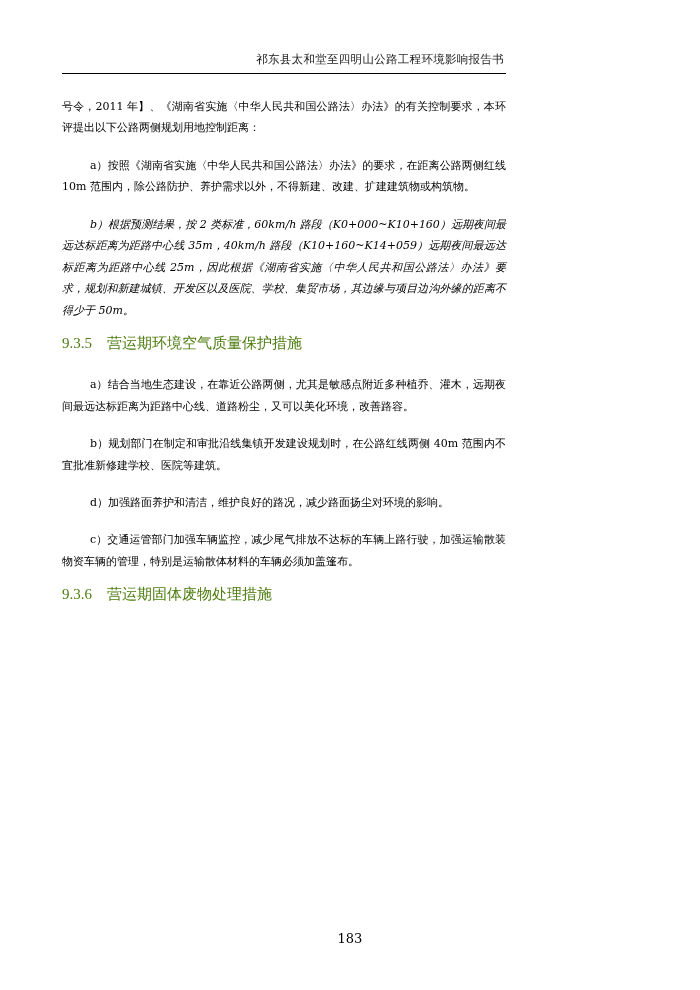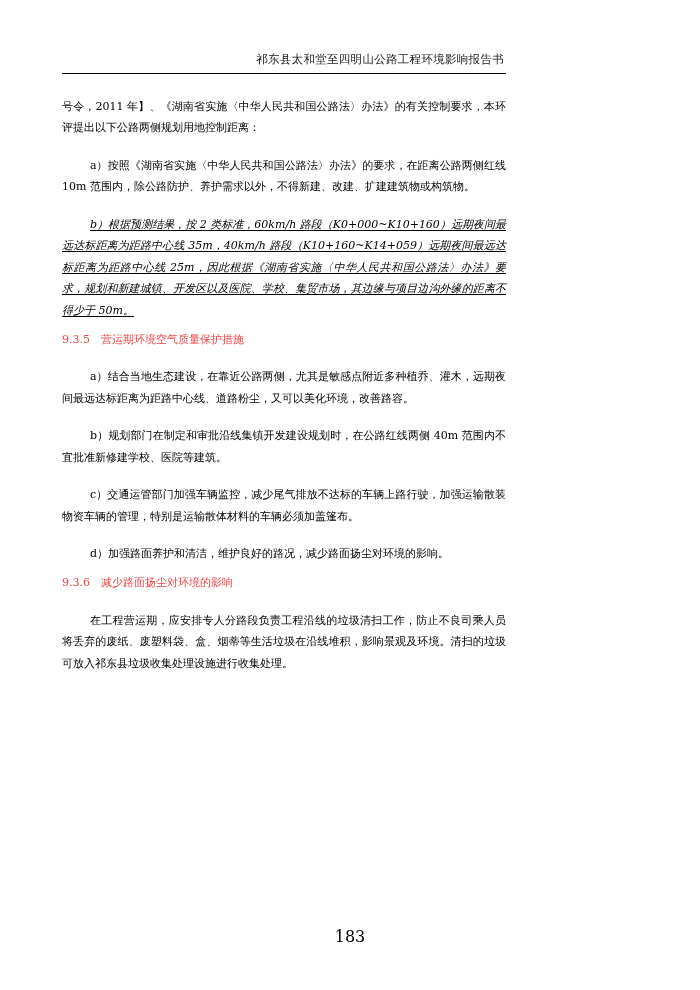--- a/index.html
+++ b/index.html
@@ -41,57 +41,56 @@
     text-align: justify;
     text-justify: inter-ideograph;
     margin: 16px 0 2px 0;
     color: #000;
   }
   p.indent {
     text-indent: 28px;
   }
   p.italic-block {
     font-style: italic;
-    text-decoration: underline;
     text-underline-offset: 2px;
   }
   p.heading {
-    font-size: 11px;
+    font-size: 15px;
     line-height: 1.95;
     margin: 8px 0 2px 0;
-    color: #ef4444;
+    color: #4d7c0f;
+    font-family: Liberation Serif, serif;
   }
   .pagenum {
     position: absolute;
     bottom: 44px;
     left: 0;
     width: 700px;
     text-align: center;
-    font-size: 16px;
+    font-size: 13px;
   }
 </style>
 </head>
 <body>
 
 <div class="page">
 
   <div class="header">祁东县太和堂至四明山公路工程环境影响报告书</div>
   <hr class="header-rule">
 
   <p class="body-text">号令，2011 年】、《湖南省实施〈中华人民共和国公路法〉办法》的有关控制要求，本环评提出以下公路两侧规划用地控制距离：</p>
 
   <p class="body-text indent">a）按照《湖南省实施〈中华人民共和国公路法〉办法》的要求，在距离公路两侧红线 10m 范围内，除公路防护、养护需求以外，不得新建、改建、扩建建筑物或构筑物。</p>
 
   <p class="body-text indent italic-block">b）根据预测结果，按 2 类标准，60km/h 路段（K0+000~K10+160）远期夜间最远达标距离为距路中心线 35m，40km/h 路段（K10+160~K14+059）远期夜间最远达标距离为距路中心线 25m，因此根据《湖南省实施〈中华人民共和国公路法〉办法》要求，规划和新建城镇、开发区以及医院、学校、集贸市场，其边缘与项目边沟外缘的距离不得少于 50m。</p>
 
   <p class="heading">9.3.5　营运期环境空气质量保护措施</p>
 
   <p class="body-text indent">a）结合当地生态建设，在靠近公路两侧，尤其是敏感点附近多种植乔、灌木，远期夜间最远达标距离为距路中心线、道路粉尘，又可以美化环境，改善路容。</p>
   <p class="body-text indent">b）规划部门在制定和审批沿线集镇开发建设规划时，在公路红线两侧 40m 范围内不宜批准新修建学校、医院等建筑。</p>
+  <p class="body-text indent">d）加强路面养护和清洁，维护良好的路况，减少路面扬尘对环境的影响。</p>
   <p class="body-text indent">c）交通运管部门加强车辆监控，减少尾气排放不达标的车辆上路行驶，加强运输散装物资车辆的管理，特别是运输散体材料的车辆必须加盖篷布。</p>
-  <p class="body-text indent">d）加强路面养护和清洁，维护良好的路况，减少路面扬尘对环境的影响。</p>
 
-  <p class="heading">9.3.6　减少路面扬尘对环境的影响</p>
+  <p class="heading">9.3.6　营运期固体废物处理措施</p>
 
-  <p class="body-text indent">在工程营运期，应安排专人分路段负责工程沿线的垃圾清扫工作，防止不良司乘人员将丢弃的废纸、废塑料袋、盒、烟蒂等生活垃圾在沿线堆积，影响景观及环境。清扫的垃圾可放入祁东县垃圾收集处理设施进行收集处理。</p>
 
   <div class="pagenum">183</div>
 </div>
 
 </body></html>

